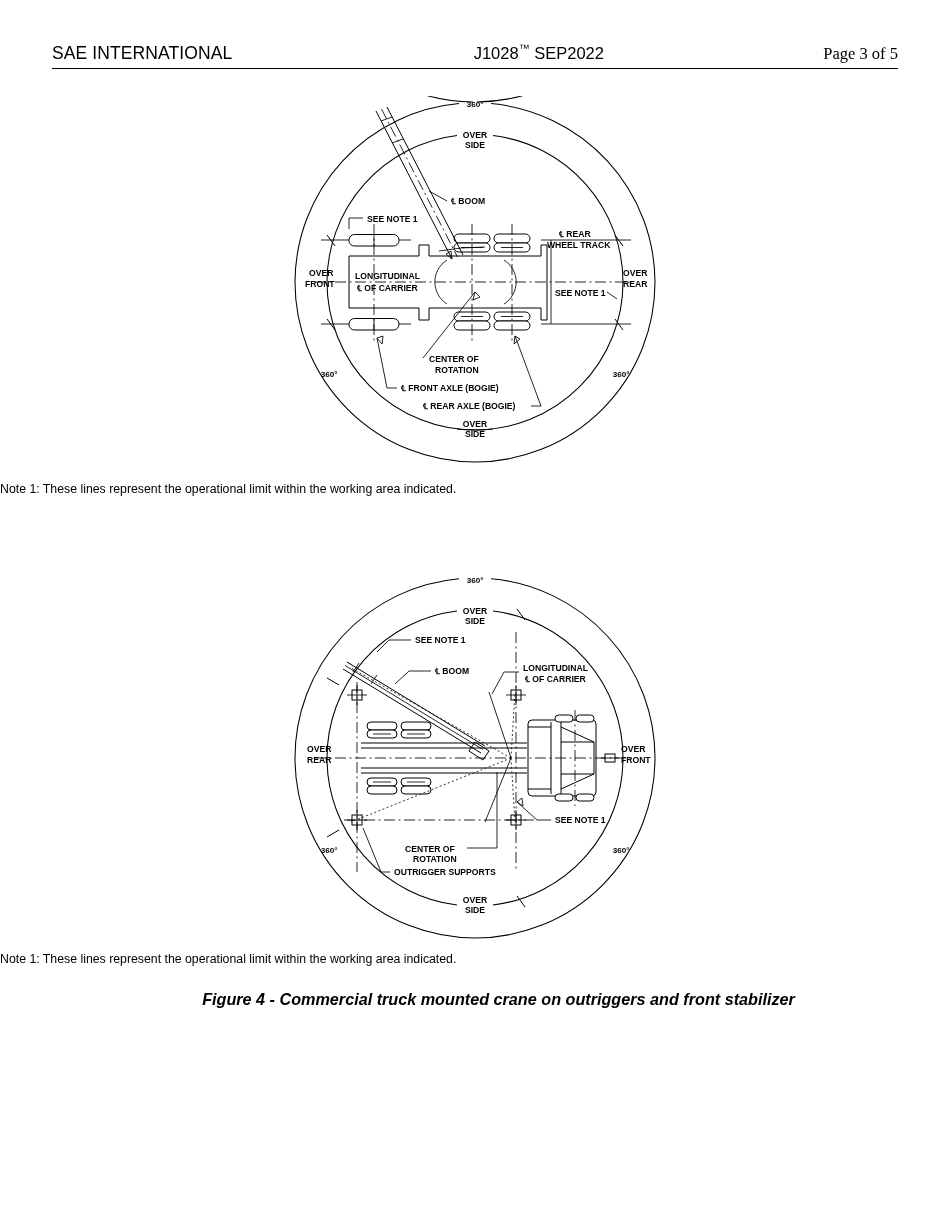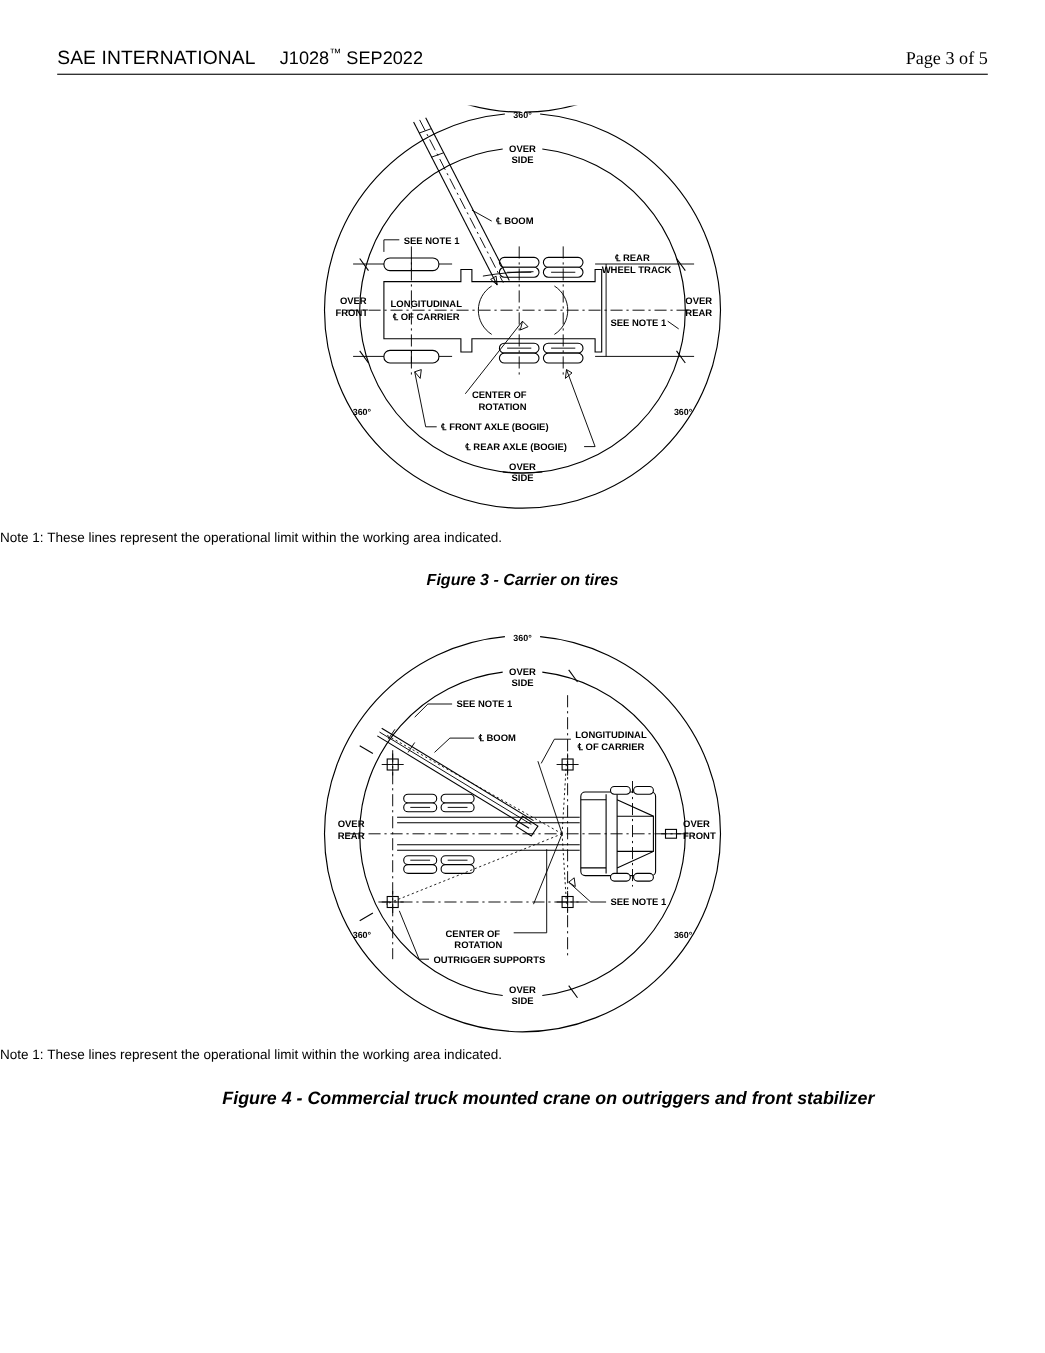--- a/index.html
+++ b/index.html
@@ -13,21 +13,21 @@
   .page{position:relative;width:950px;height:1230px;}
 
   
   .header{
     position:absolute;left:52px;top:42px;width:846px;
     display:flex;align-items:baseline;
     border-bottom:1.6px solid #000;
     padding-bottom:4px;
   }
   .header .h-left{flex:0 0 auto;font-size:17.5px;letter-spacing:.1px;}
-  .header .h-mid{flex:1 1 auto;font-size:16.5px;padding-left:22px;}
+  .header .h-mid{flex:1 1 auto;text-align:center;font-size:16.5px;padding-left:22px;}
   .header .h-right{flex:0 0 auto;font-size:16.5px;font-family:Liberation Serif, serif;}
   .tm{font-size:11px;vertical-align:super;letter-spacing:0;}
 
   
   .figure{position:absolute;left:0;width:950px;text-align:center;}
   #fig3{top:96px;}
   #fig4{top:572px;}
   .fig-svg{display:block;margin:0 auto;}
   .fig-note{
     font-size:12.3px;margin-top:8px;text-align:left;
@@ -168,21 +168,20 @@
       <text class="lbl" x="112" y="295">℄ FRONT AXLE (BOGIE)</text>
 
       <path class="ln-thin" d="M 242 310 L 252 310 L 226 240"></path>
       <path class="ln-thin" d="M 226 240 l -1 8 l 6 -5 z" fill="#000"></path>
       <text class="lbl" x="134" y="313">℄ REAR AXLE (BOGIE)</text>
 
       <path class="ln-thin" d="M 157 158 l 6 5 l -1 -8 z" fill="#000"></path>
     </svg>
 
     <div class="fig-note">Note 1: These lines represent the operational limit within the working area indicated.</div>
-    <div class="fig-caption">Figure 3 - Carrier on tires</div>
   </div>
 
   <div class="figure" id="fig4">
     <svg class="fig-svg" width="372" height="372" viewBox="0 0 372 372">
       <defs>
         <style>
           .ln4{fill:none;stroke:#000;stroke-width:1;}
           .ln4t{fill:none;stroke:#000;stroke-width:.85;}
           .arc4{fill:none;stroke:#000;stroke-width:1.05;}
           .cl4{fill:none;stroke:#000;stroke-width:.85;stroke-dasharray:11 3.5 2 3.5;}

